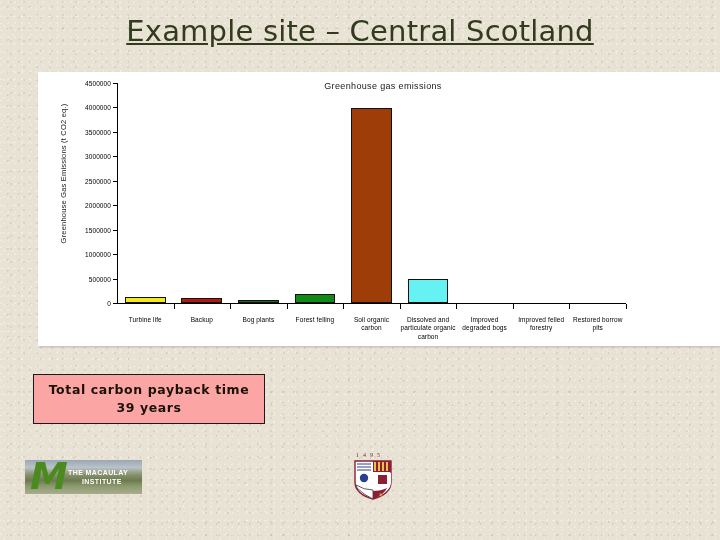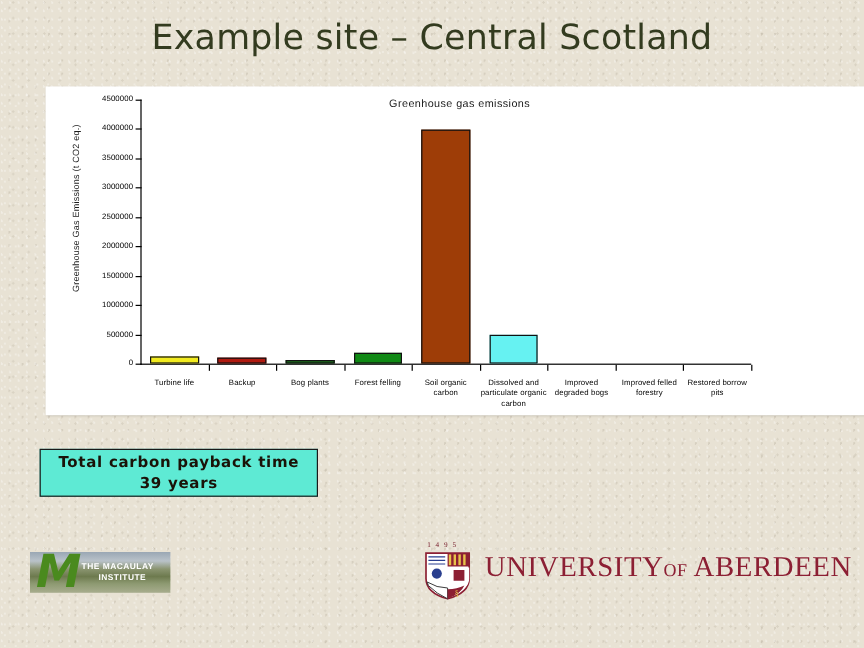--- a/index.html
+++ b/index.html
@@ -31,20 +31,21 @@
     position: absolute;
     left: 0;
     top: 14px;
     width: 720px;
     text-align: center;
     font-family: "DejaVu Sans", sans-serif;
     font-size: 29px;
     color: #333b1f;
     letter-spacing: 0.2px;
     white-space: nowrap;
+    text-decoration: underline;
   }
 
   
   .chart-panel {
     position: absolute;
     left: 38px;
     top: 72px;
     width: 718px;
     height: 274px;
     background: #ffffff;
@@ -137,22 +138,22 @@
     line-height: 1.28;
     letter-spacing: 0.1px;
   }
 
   
   .payback-box {
     position: absolute;
     left: 33px;
     top: 374px;
     width: 232px;
-    height: 40px;
-    background: #5eead4;
+    height: 50px;
+    background: #fca5a5;
     border: 1px solid #1a1a1a;
     box-sizing: border-box;
     display: flex;
     align-items: center;
     justify-content: center;
   }
   .payback-text {
     font-family: "DejaVu Sans", sans-serif;
     font-weight: bold;
     font-size: 12.5px;
@@ -334,16 +335,13 @@
       </g>
       <path d="M2 13 H18 V24 H2 Z" fill="#ffffff" stroke="none"></path>
       <circle cx="10" cy="18" r="4.2" fill="#2a3f8f"></circle>
       <path d="M19 13 H37 V22 Q37 27 33 30 H19 Z" fill="#ffffff"></path>
       <path d="M24 15 L33 15 L33 24 L24 24 Z" fill="#8c1f33"></path>
       <path d="M2 25 Q10 30 19 30 L19 39 Q10 35 3 28 Z" fill="#ffffff" stroke="#333" stroke-width="0.8"></path>
       <path d="M19 31 Q27 31 33 28 Q30 35 19 39 Z" fill="#8c1f33"></path>
       <text x="25" y="37" font-size="7" fill="#e8c34a" font-family="serif">§</text>
     </svg>
   </div>
-  <div class="ab-name">
-    <span>UNIVERSITY</span><span class="of">OF</span> <span>ABERDEEN</span>
-  </div>
 </div>
 
 </body></html>

